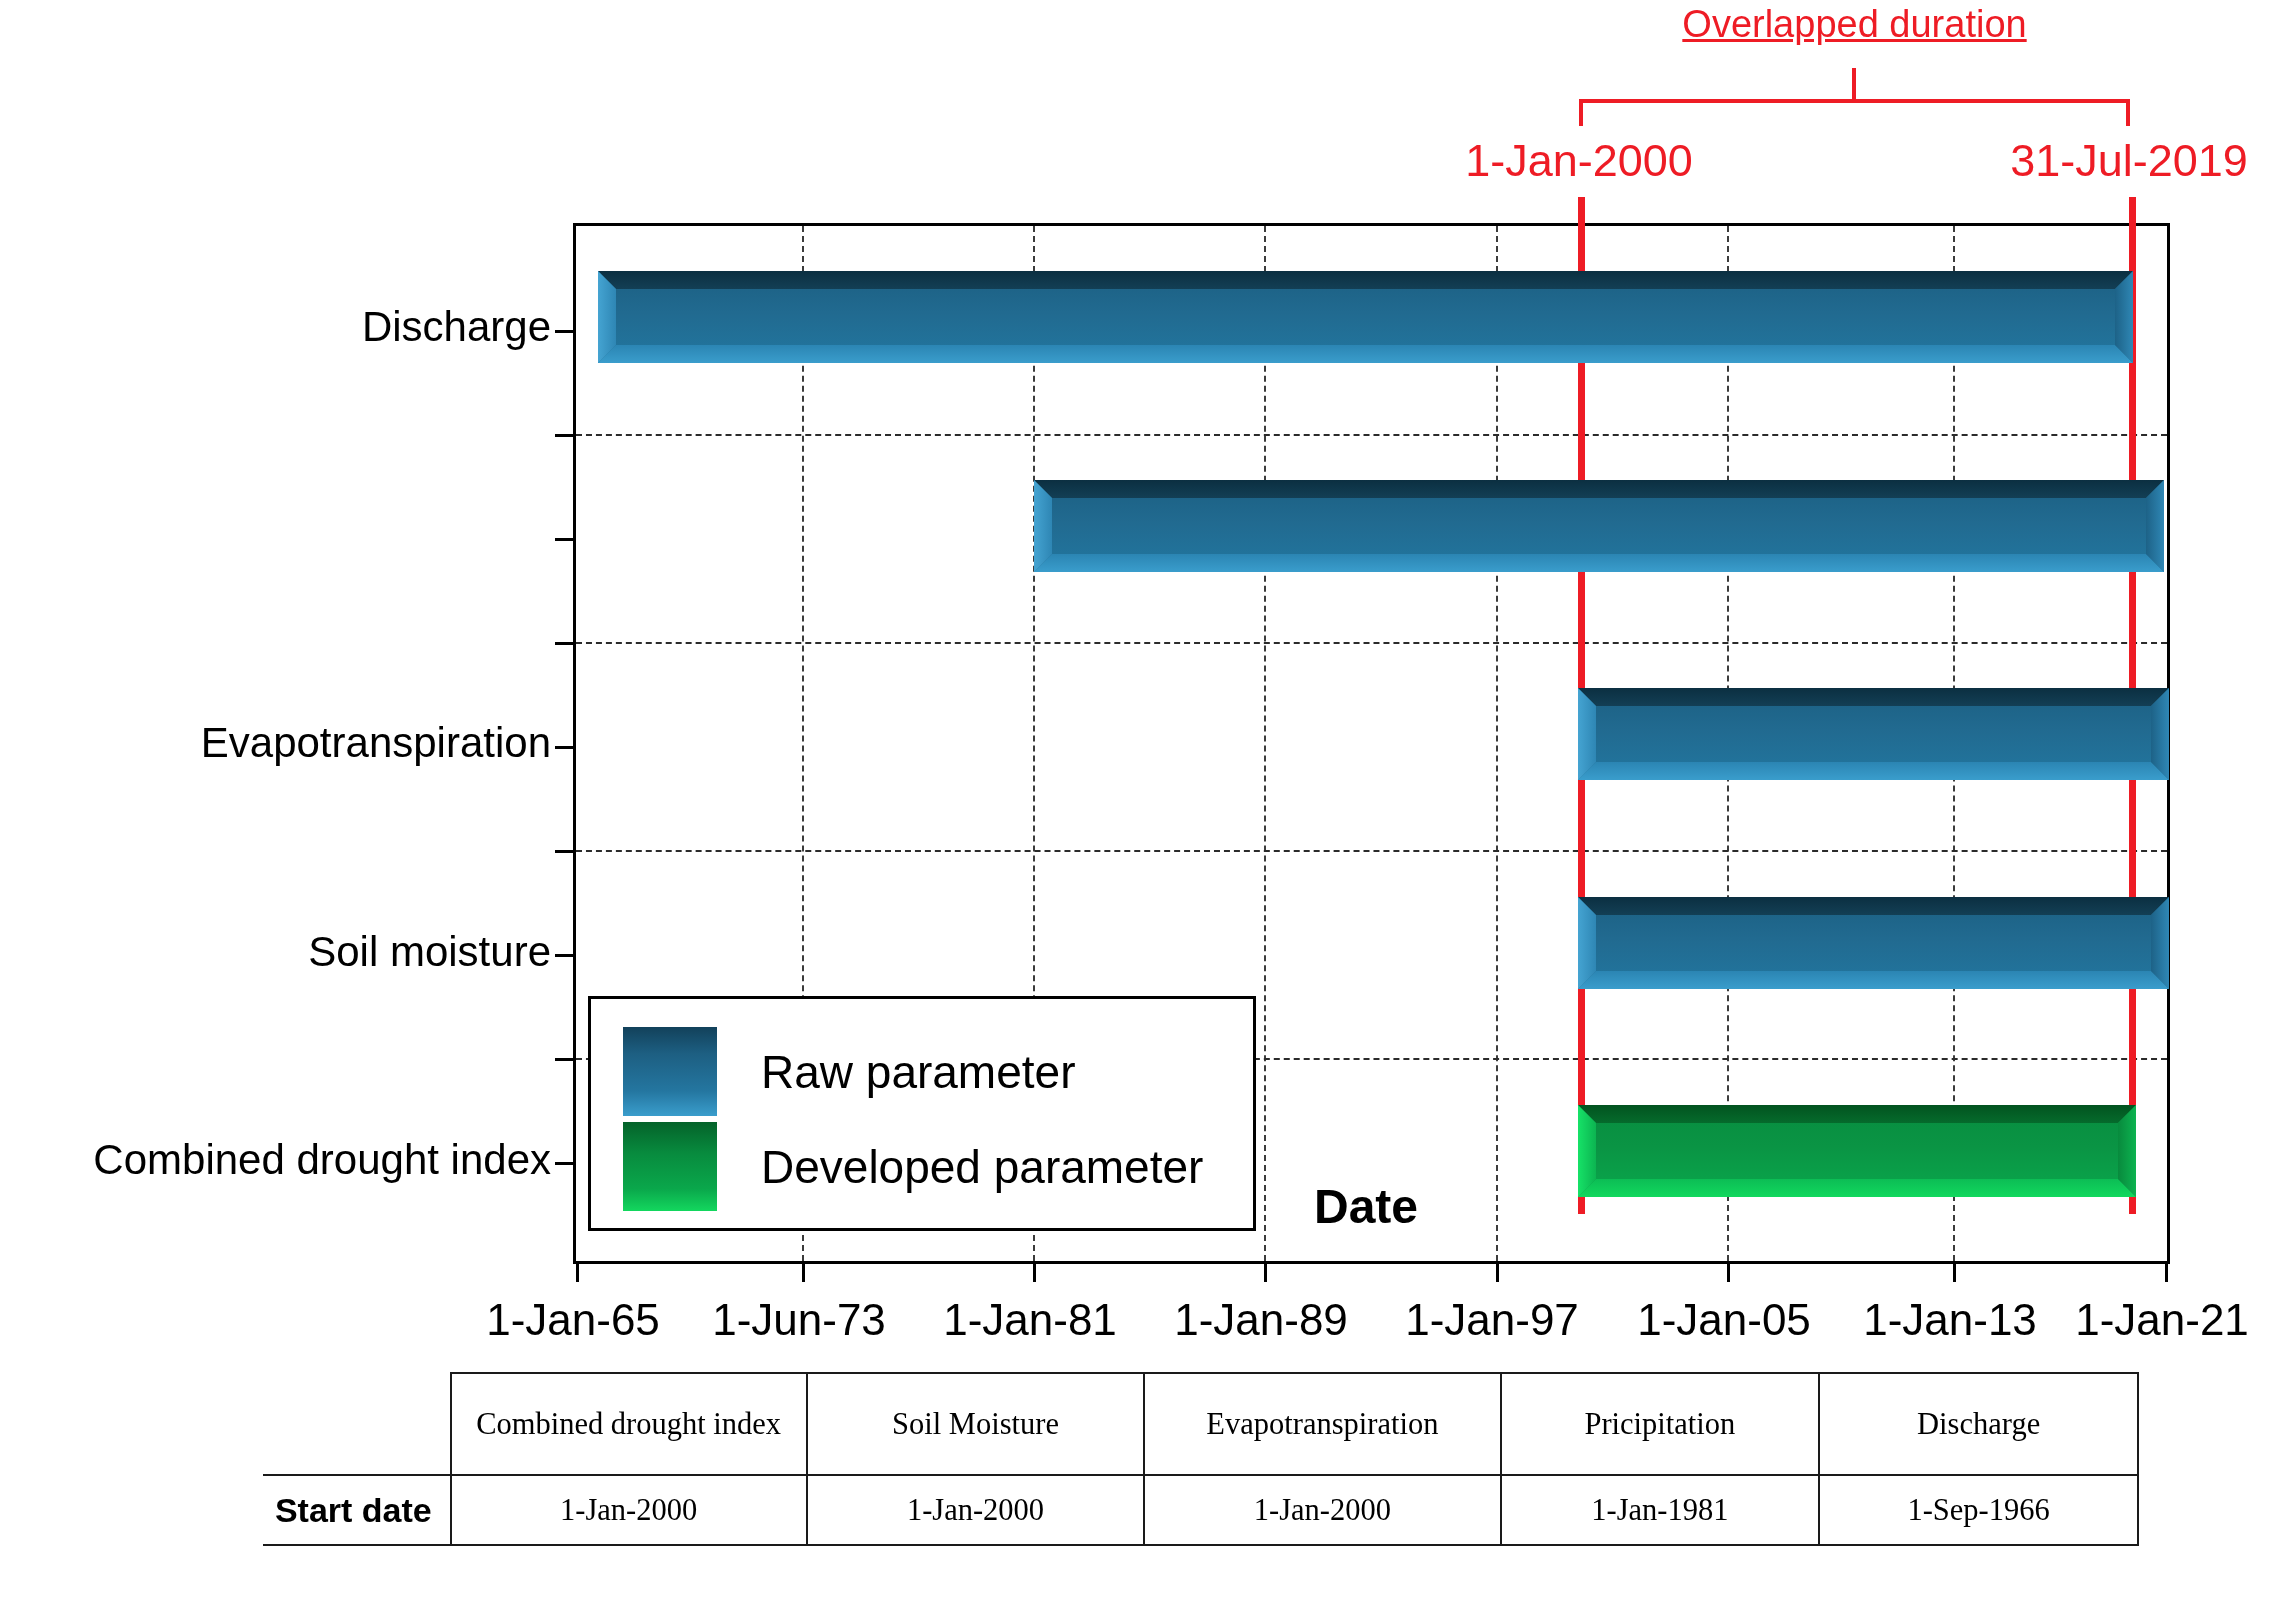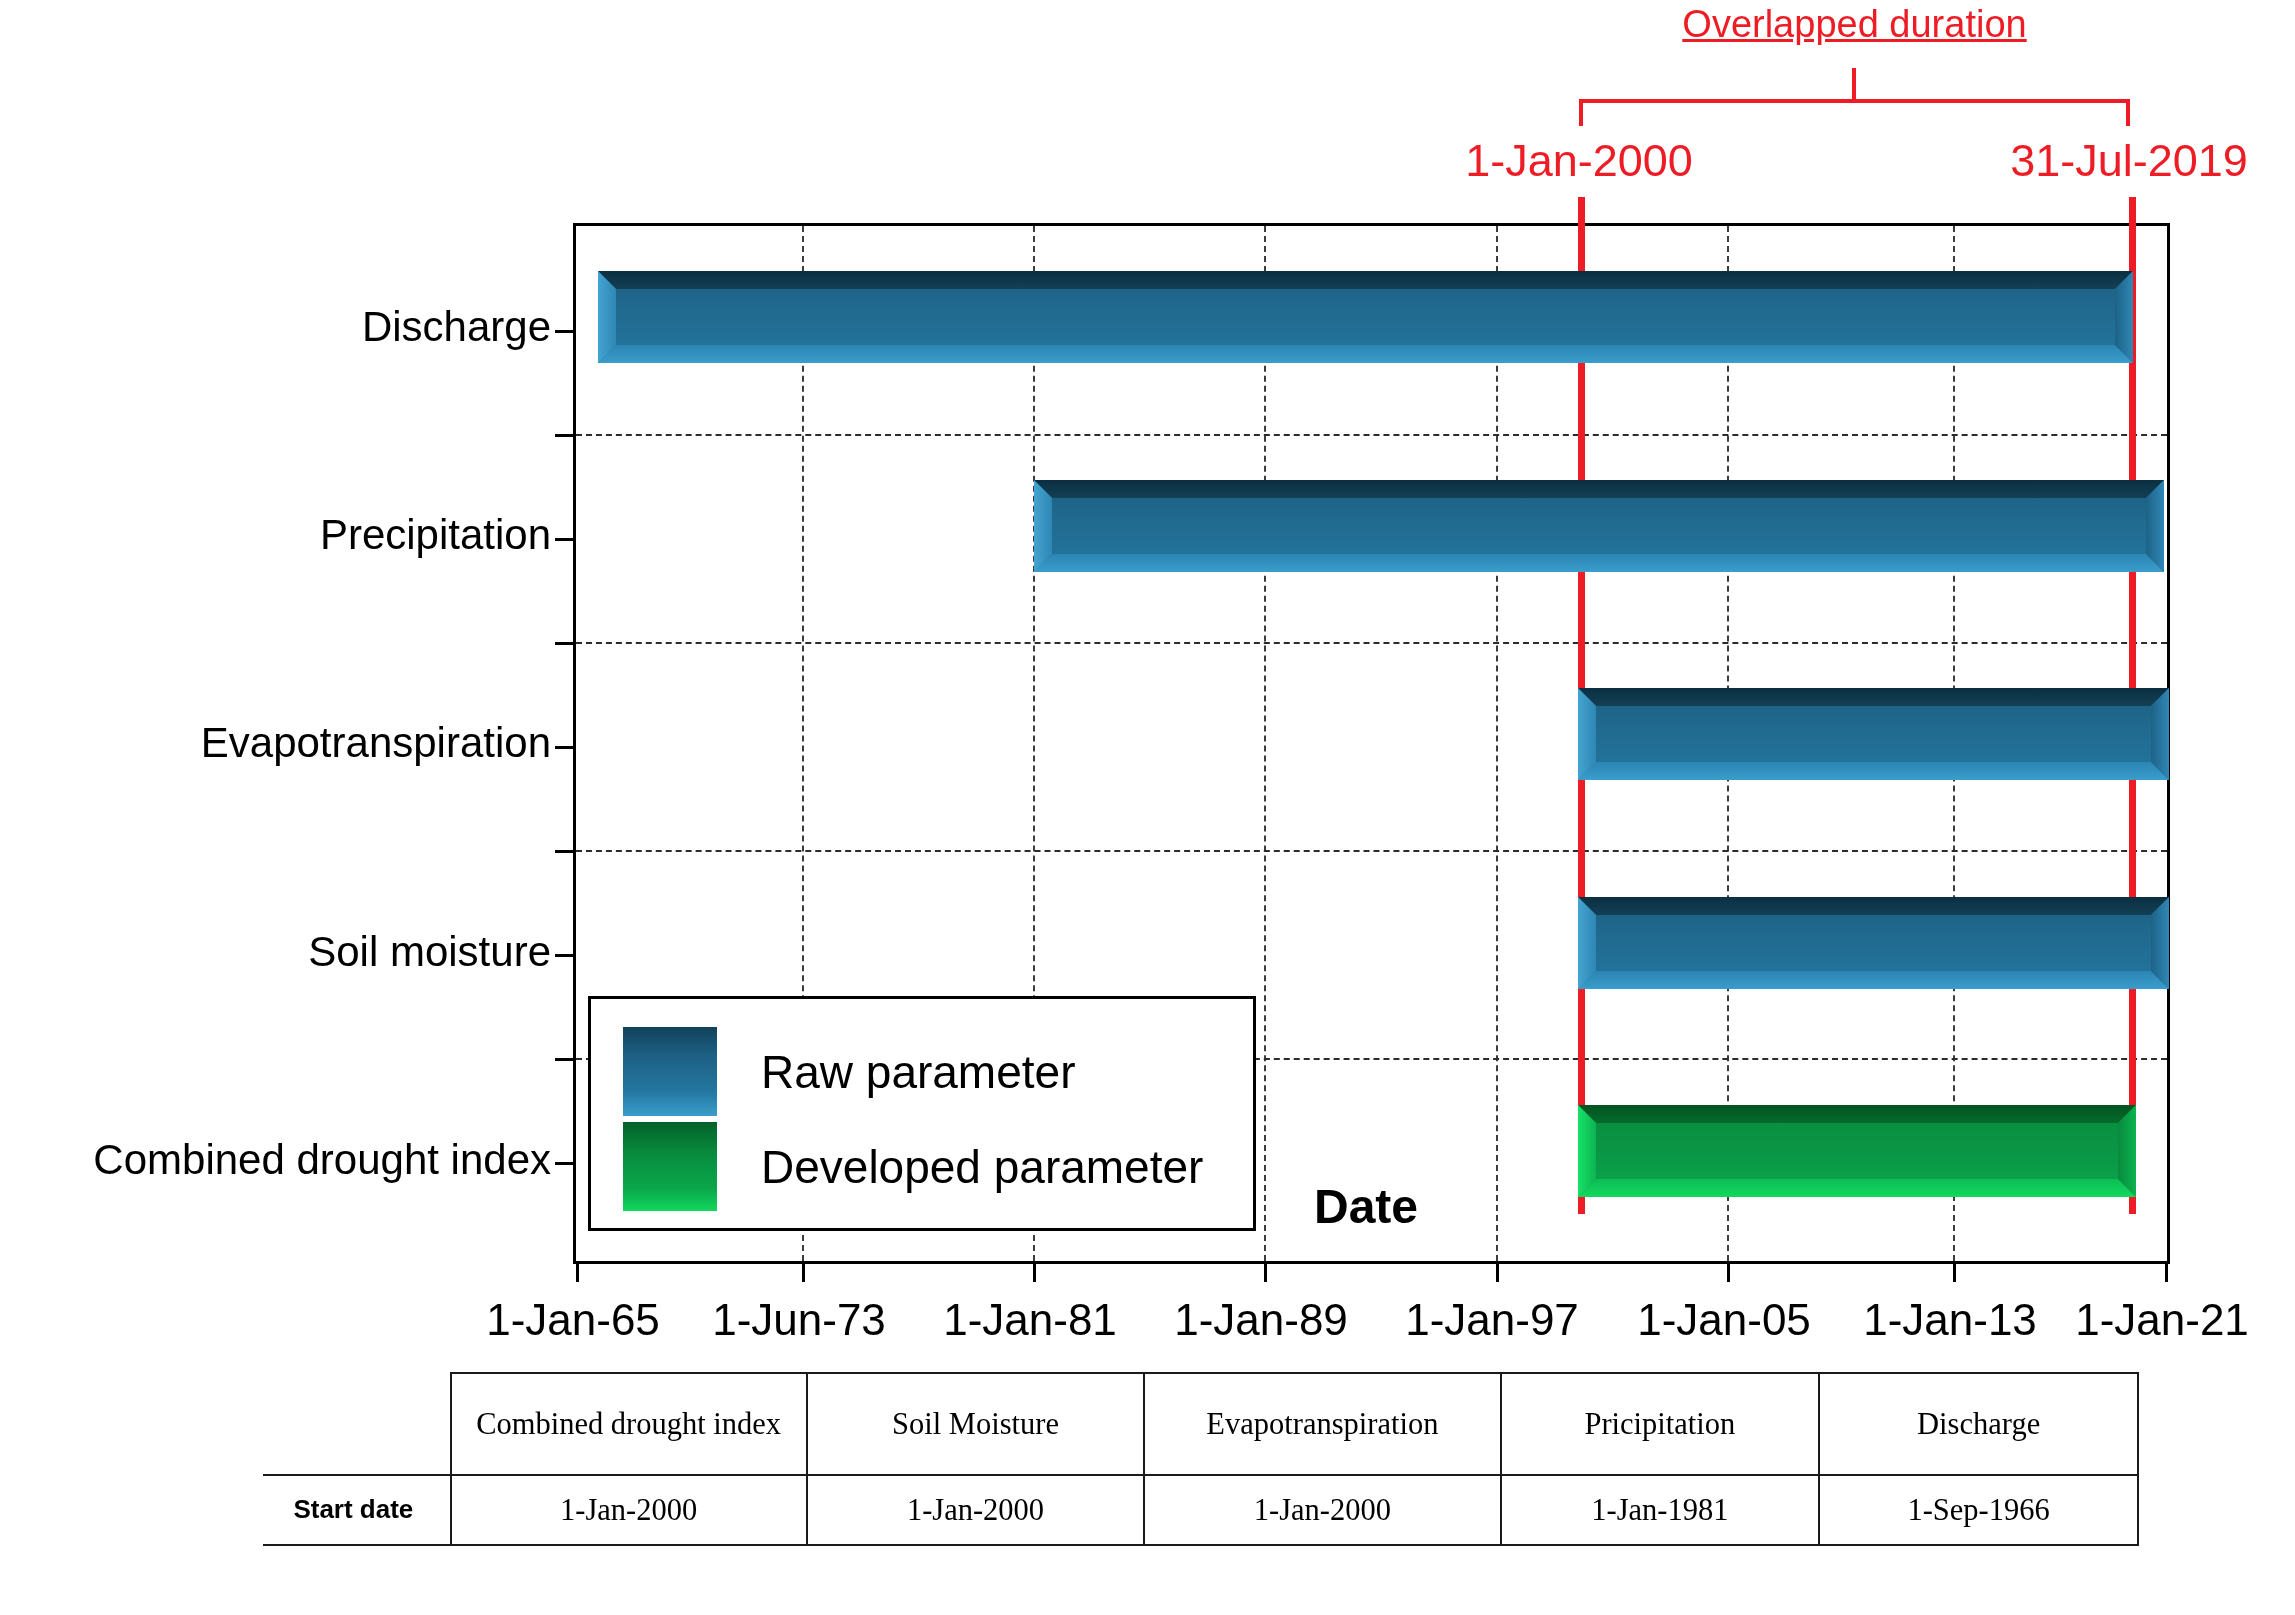--- a/index.html
+++ b/index.html
@@ -106,21 +106,21 @@
   .legend-text{margin-left:44px;font-size:46px;line-height:1;white-space:nowrap;}
 
   
   #table-wrap{position:absolute;left:263px;top:1372px;width:1876px;}
   table{border-collapse:collapse;width:100%;
         font-family:"Liberation Serif",serif;}
   table th,table td{border:2.1px solid #1a1a1a;text-align:center;
         font-size:30.5px;line-height:1.12;padding:5.3px 3.2px;font-weight:normal;}
   table th.corner{border:none;}
   table thead th{height:89px;vertical-align:middle;}
-  table td.rowhead{font-family:"Liberation Sans",sans-serif;font-size:26px;font-weight:bold;
+  table td.rowhead{font-family:"Liberation Sans",sans-serif;font-size:34px;font-weight:bold;
         border-left:none;padding-right:9px;white-space:nowrap;}
   table tbody td{height:58px;}
 </style>
 </head>
 <body>
 
 <div id="figure">
 
   <div id="overlap-label">Overlapped duration</div>
 
@@ -128,21 +128,20 @@
     <div class="b-stem"></div>
     <div class="b-top"></div>
     <div class="b-left"></div>
     <div class="b-right"></div>
   </div>
 
   <div class="red-date" id="red-date-start">1-Jan-2000</div>
   <div class="red-date" id="red-date-end">31-Jul-2019</div>
 
   <div class="ylabel-wrap" style="top:327px">Discharge</div>
-  <div class="ylabel-wrap" style="top:535px">Precipitation</div>
   <div class="ylabel-wrap" style="top:743px">Evapotranspiration</div>
   <div class="ylabel-wrap" style="top:952px">Soil moisture</div>
   <div class="ylabel-wrap" style="top:1160px">Combined drought index</div>
 
   <div id="y-axis-title">Parameter</div>
 
   <div id="plot">
 
     <div class="vgrid" style="left:226px"></div>
     <div class="vgrid" style="left:457px"></div>

